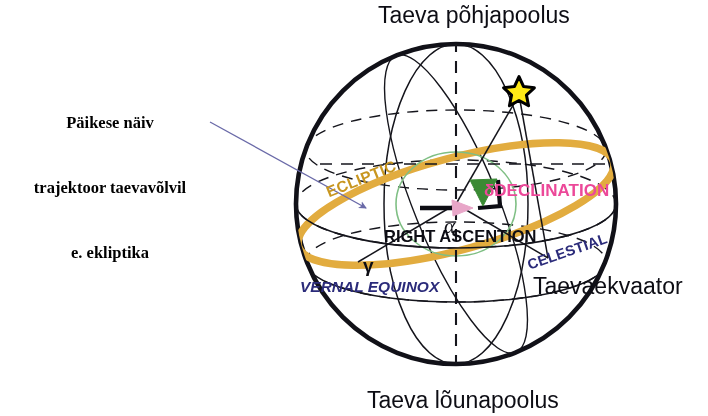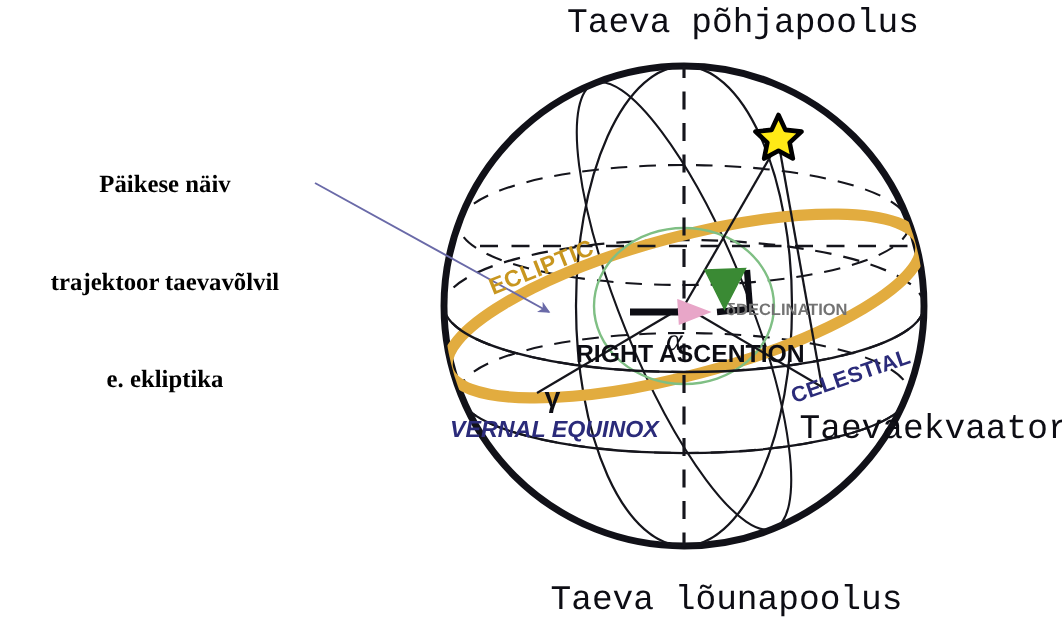--- a/index.html
+++ b/index.html
@@ -22,21 +22,21 @@
     width: 708px;
     height: 416px;
   }
   .txt {
     position: absolute;
     white-space: pre;
     line-height: 1.12;
   }
   
   .serif-cap {
-    font-family: Liberation Mono, monospace;
+    font-family: Liberation Sans, sans-serif;
     font-size: 23px;
     color: #0d0d14;
     font-weight: 400;
   }
   
   .callout {
     font-family: "Liberation Serif", serif;
     font-size: 16.5px;
     font-weight: 700;
     color: #000000;
@@ -126,21 +126,21 @@
   <div class="txt serif-cap" style="left:533px; top:274px;">Taevaekvaator</div>
 
   <div class="txt sans-lbl" style="left:327px; top:184px; font-size:15.5px; color:#C8961F;
               transform:rotate(-22deg); transform-origin:left center;
               letter-spacing:0.4px;">ECLIPTIC</div>
 
   <div class="txt sans-lbl" style="left:528px; top:257px; font-size:14.5px; color:#2B2B7A;
               transform:rotate(-19deg); transform-origin:left center;
               letter-spacing:0.3px;">CELESTIAL</div>
 
-  <div class="txt sans-lbl" style="left:484px; top:181px; font-size:11px; color:#737373;margin-top:20px;">δDECLINATION</div>
+  <div class="txt sans-lbl" style="left:484px; top:181px; font-size:17px; color:#ec4899;">δDECLINATION</div>
 
   <div class="txt sans-lbl" style="left:384px; top:227px; font-size:16.5px; color:#0D0D14;">RIGHT ASCENTION</div>
 
   <div class="txt sans-lbl" style="left:300px; top:278px; font-size:15.5px; color:#2B2B7A;font-style:italic;">VERNAL EQUINOX</div>
 
   <div class="txt sans-lbl" style="left:363px; top:255px; font-size:19px; color:#0D0D14;">γ</div>
 
   <div class="txt" style="left:444px; top:215px; font-size:21px; color:#0D0D14;
               font-family:'Liberation Serif', serif; font-style:italic;">α</div>
 

